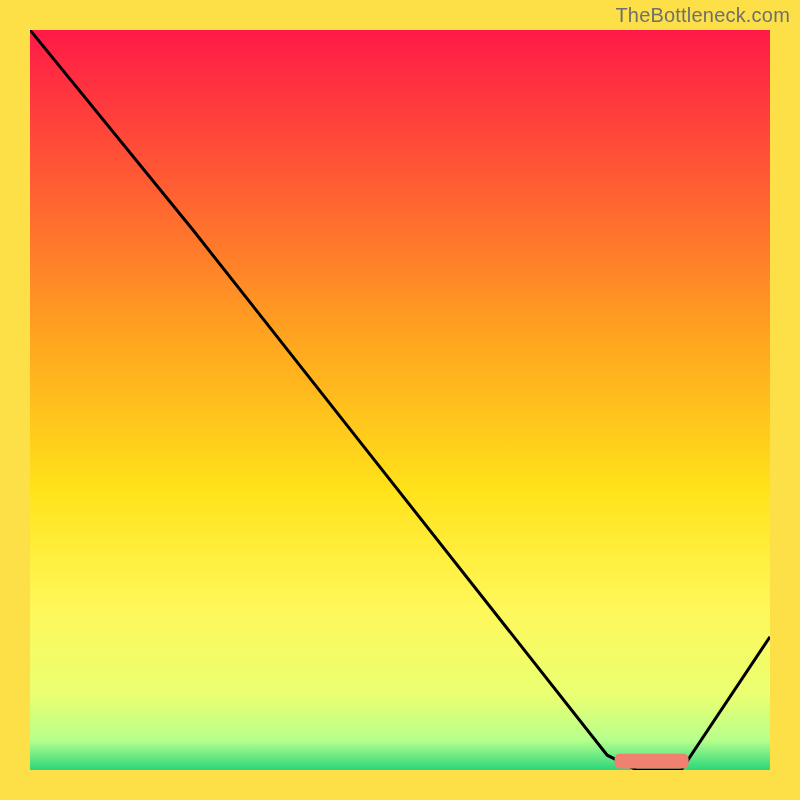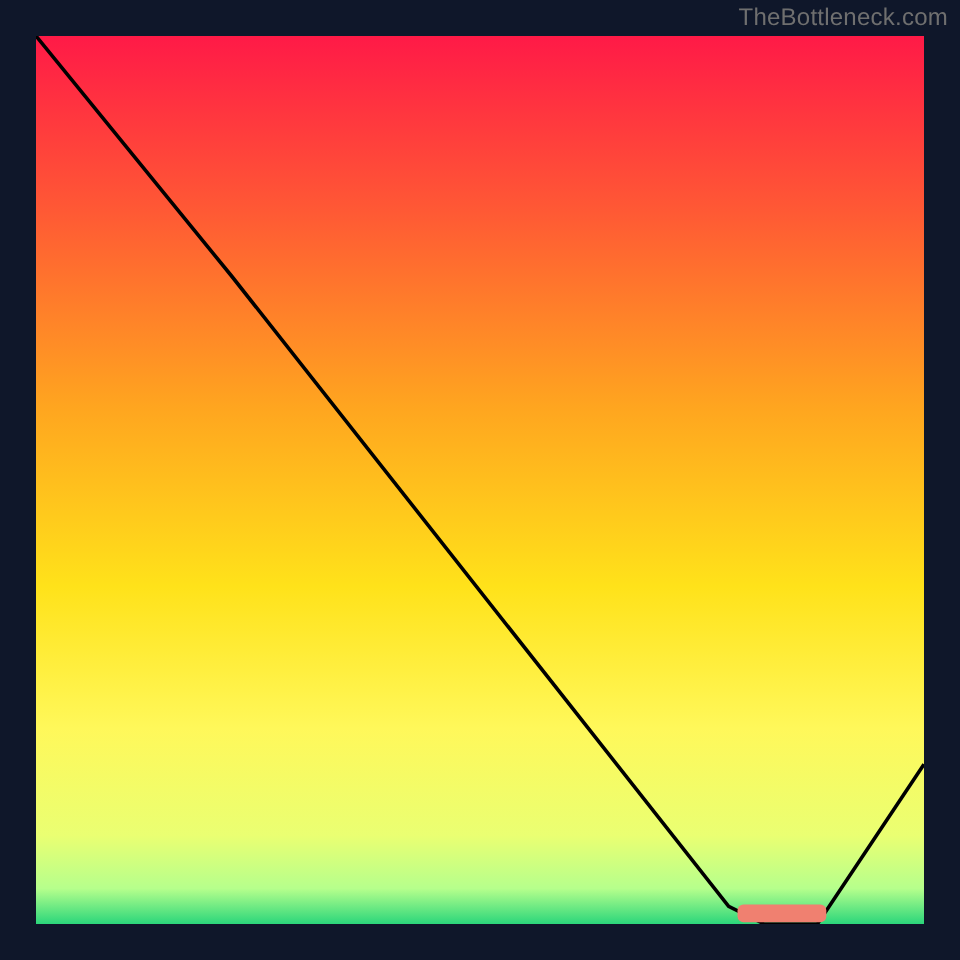--- a/index.html
+++ b/index.html
@@ -7,21 +7,21 @@
     padding: 0;
     width: 800px;
     height: 800px;
     background: #000;
     overflow: hidden;
   }
   .frame {
     position: relative;
     width: 800px;
     height: 800px;
-    background: #0f172a;
+    background: #fde047;
   }
   .watermark {
     position: absolute;
     top: 4px;
     right: 10px;
     color: #6f6f6f;
     font-family: Arial, Helvetica, sans-serif;
     font-size: 20px;
     letter-spacing: 0.2px;
   }

